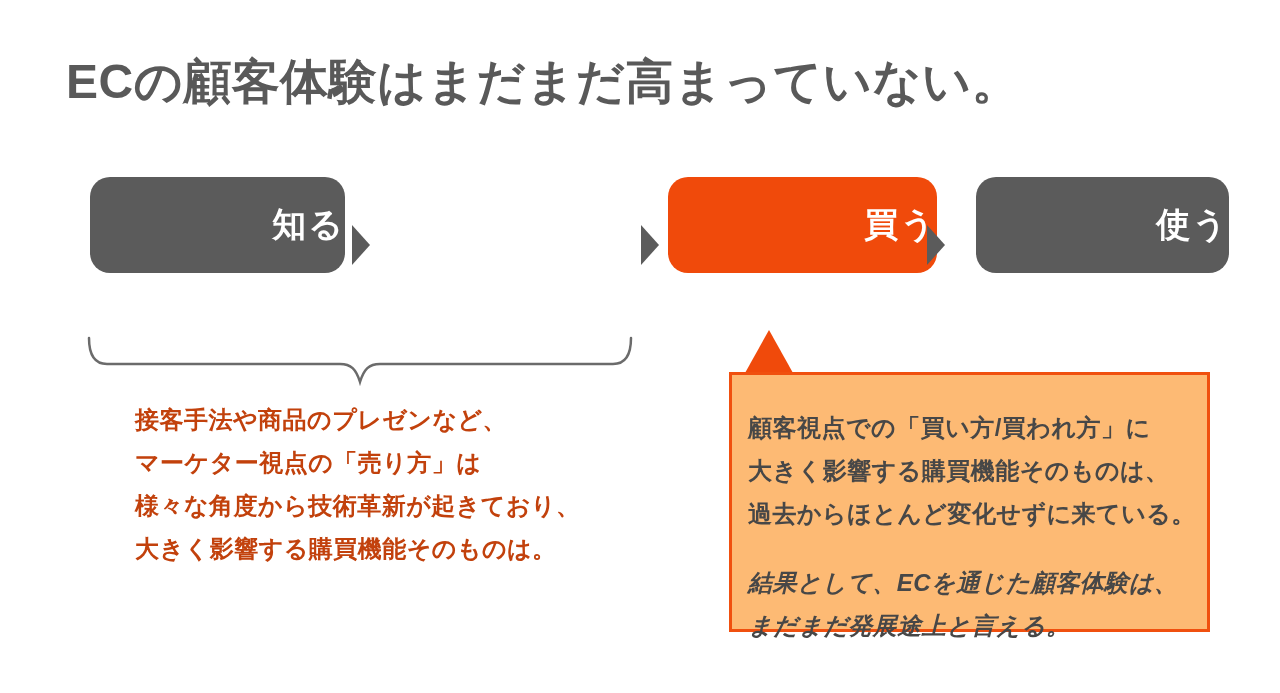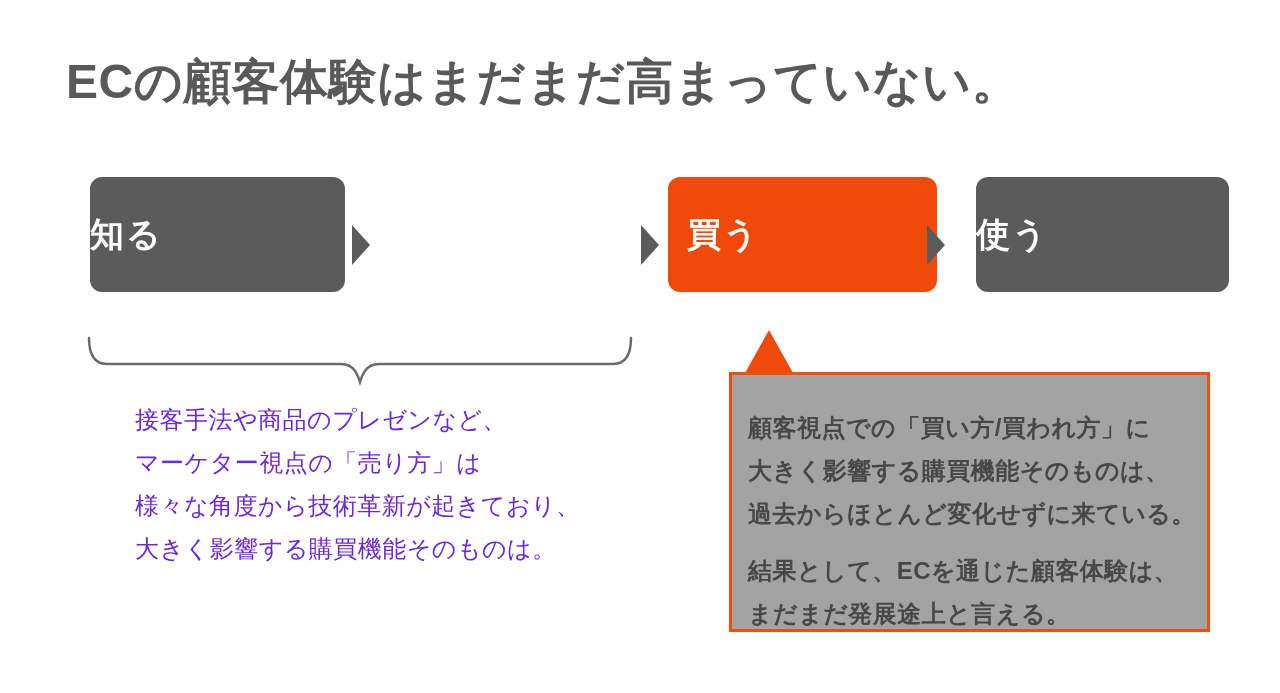--- a/index.html
+++ b/index.html
@@ -22,26 +22,26 @@
     margin: 6px;
     font-size: 48px;
     font-weight: bold;
     color: #595959;
     letter-spacing: 0.5px;
     white-space: nowrap;
   }
   .step-box {
     position: absolute;
     top: 177px;
-    height: 115px;
+    height: 96px;
     background: #5B5B5B;
-    border-radius: 12px;
+    border-radius: 20px;
     display: flex;
     align-items: center;
-    justify-content: flex-start;
+    justify-content: flex-end;
     color: #ffffff;
     font-size: 34px;
     font-weight: bold;
     letter-spacing: 2px;
     white-space: nowrap;
   }
   .step-box.highlight { background: #F04A0B; }
   .step-1 { left: 90px;  width: 255px; }
   .step-2 { left: 378px; width: 254px; }
   .step-3 { left: 668px; width: 250px; padding-left: 19px; }
@@ -63,22 +63,22 @@
     left: 85px;
     top: 336px;
     width: 550px;
     height: 52px;
   }
   .seller-note {
     position: absolute;
     left: 135px;
     top: 398px;
     font-size: 24px;
-    font-weight: normal;
-    color: #6d28d9;
+    font-weight: bold;
+    color: #c2410c;
     line-height: 43px;
     letter-spacing: 0.5px;
     white-space: nowrap;
   }
   .pointer-triangle {
     position: absolute;
     left: 745px;
     top: 330px;
     width: 0;
     height: 0;
@@ -87,33 +87,33 @@
     border-bottom: 43px solid #F04A0B;
   }
   .buyer-callout {
     position: absolute;
     left: 729px;
     top: 372px;
     width: 481px;
     height: 260px;
     box-sizing: border-box;
     border: 3px solid #F0500F;
-    background: #a3a3a3;
+    background: #fdba74;
     padding: 31px 10px 0 16px;
   }
   .buyer-callout p {
     margin: 0;
     font-size: 24px;
     font-weight: bold;
     color: #474747;
     line-height: 43px;
     letter-spacing: 0.5px;
     white-space: nowrap;
   }
-  .buyer-callout p + p { margin-top: 14px; }
+  .buyer-callout p + p { margin-top: 26px; font-style: italic; }
 </style>
 </head>
 <body>
 
 <div class="canvas">
 
   <h1 class="slide-title">ECの顧客体験はまだまだ高まっていない。</h1>
 
   <div class="step-box step-1">
     <span>知る</span>

